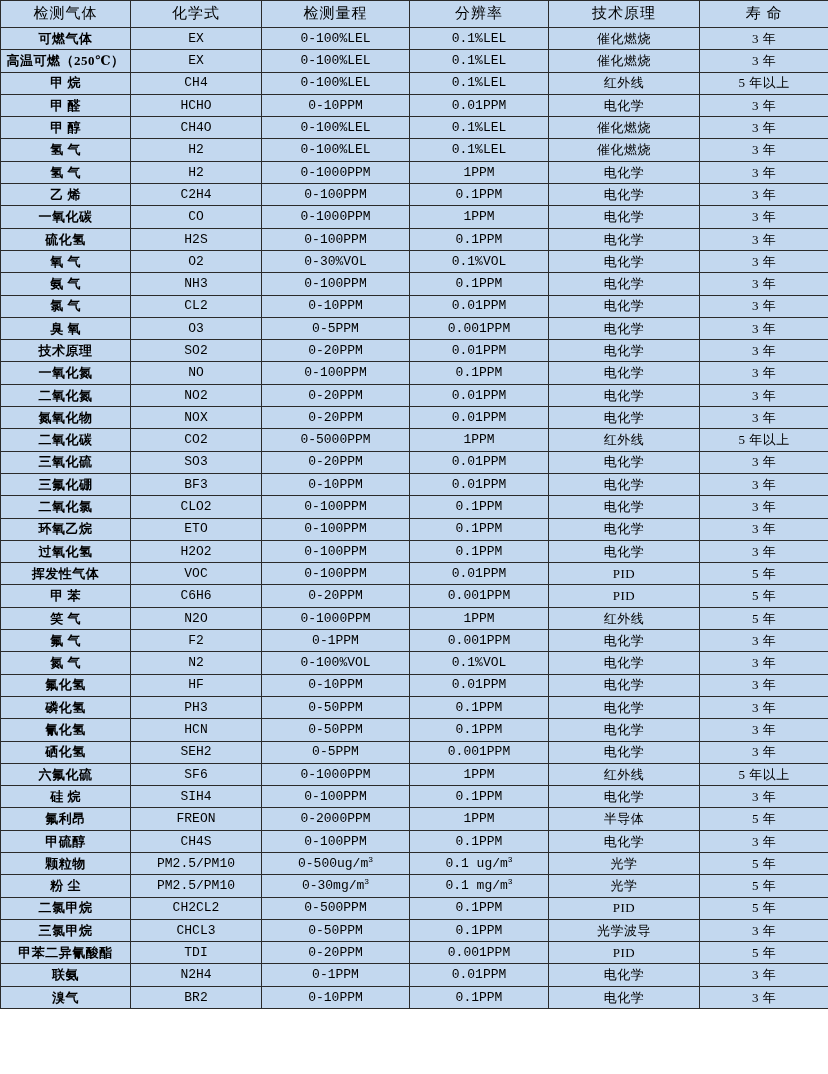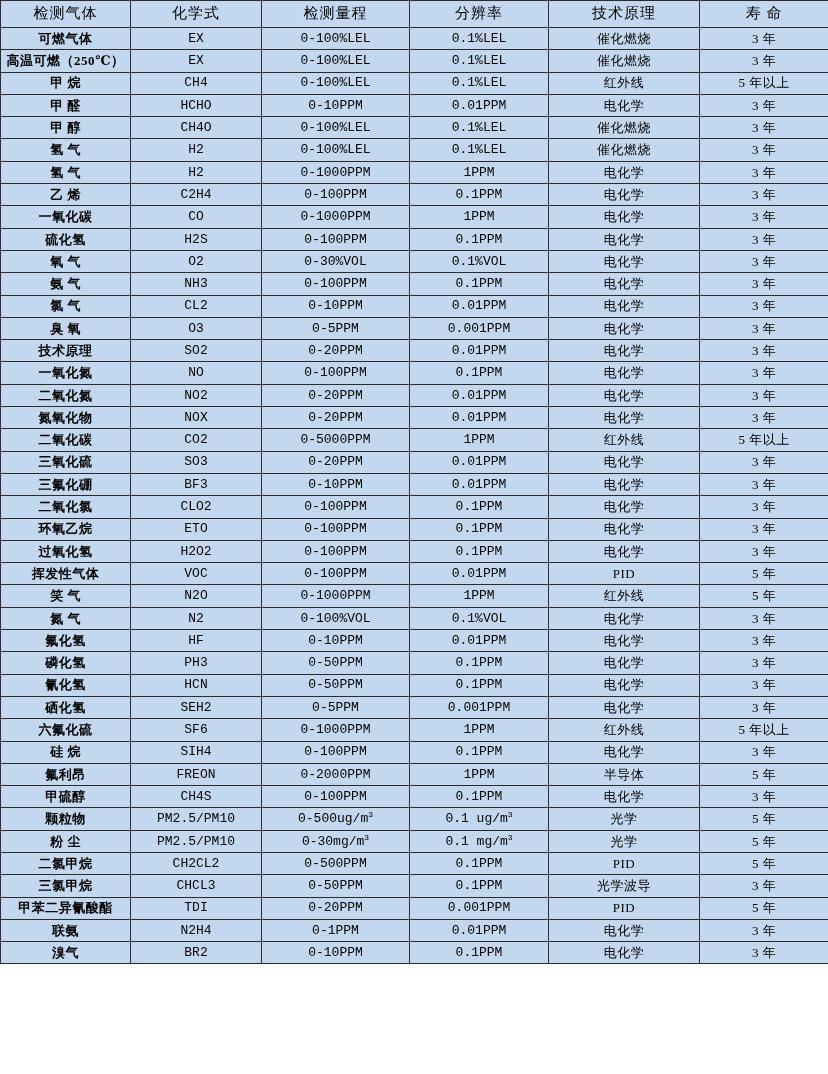--- a/index.html
+++ b/index.html
@@ -282,26 +282,42 @@
       </tr>
       <tr>
         <td class="name">挥发性气体</td>
         <td class="formula">VOC</td>
         <td class="range">0-100PPM</td>
         <td class="res">0.01PPM</td>
         <td class="tech">PID</td>
         <td class="life">5 年</td>
       </tr>
       <tr>
+        <td class="name">甲 苯</td>
+        <td class="formula">C6H6</td>
+        <td class="range">0-20PPM</td>
+        <td class="res">0.001PPM</td>
+        <td class="tech">PID</td>
+        <td class="life">5 年</td>
+      </tr>
+      <tr>
         <td class="name">笑 气</td>
         <td class="formula">N2O</td>
         <td class="range">0-1000PPM</td>
         <td class="res">1PPM</td>
         <td class="tech">红外线</td>
         <td class="life">5 年</td>
+      </tr>
+      <tr>
+        <td class="name">氟 气</td>
+        <td class="formula">F2</td>
+        <td class="range">0-1PPM</td>
+        <td class="res">0.001PPM</td>
+        <td class="tech">电化学</td>
+        <td class="life">3 年</td>
       </tr>
       <tr>
         <td class="name">氮 气</td>
         <td class="formula">N2</td>
         <td class="range">0-100%VOL</td>
         <td class="res">0.1%VOL</td>
         <td class="tech">电化学</td>
         <td class="life">3 年</td>
       </tr>
       <tr>

